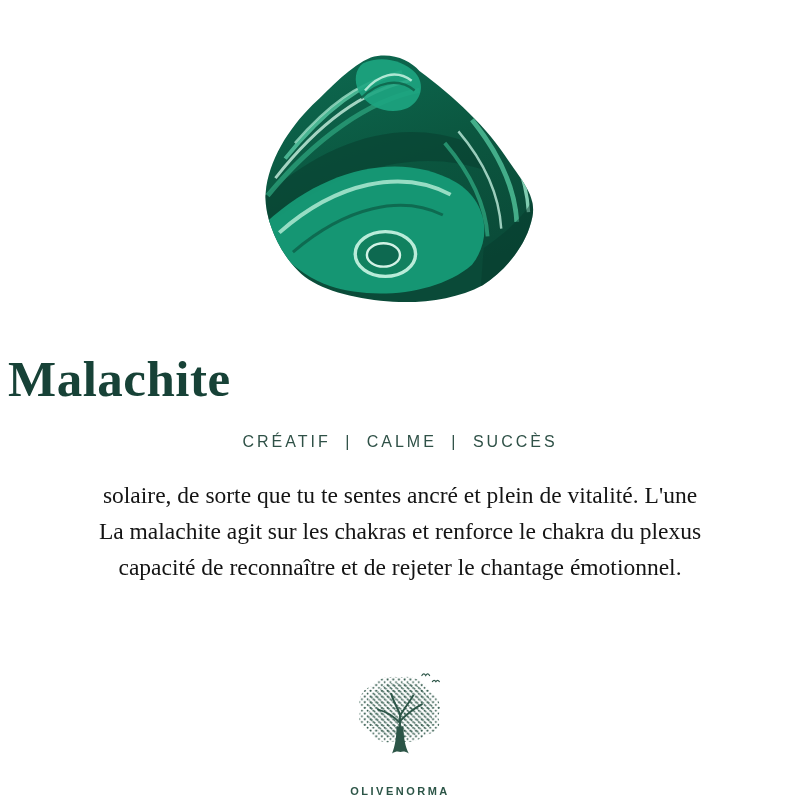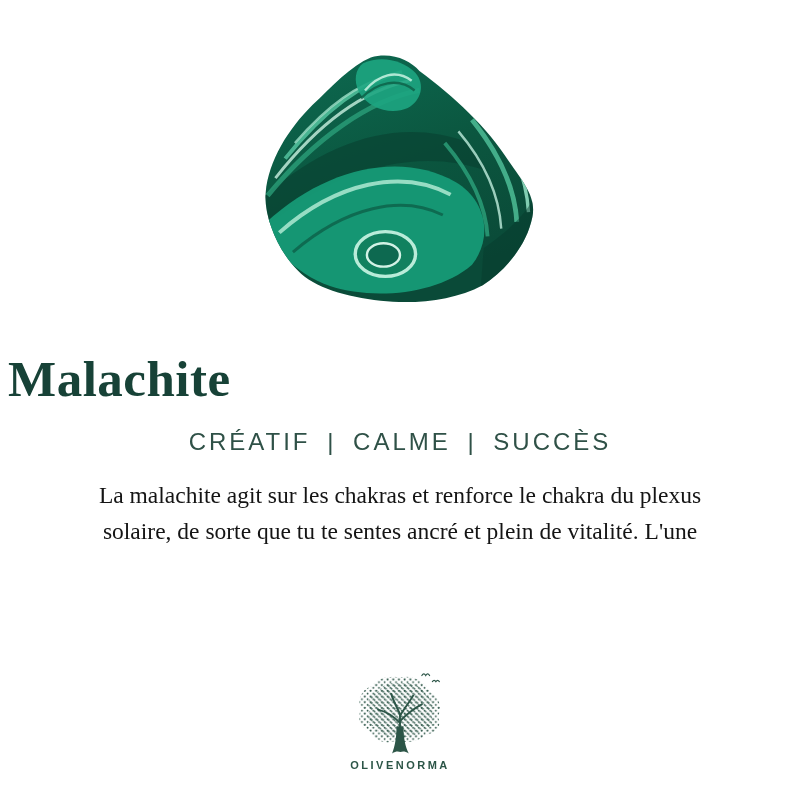--- a/index.html
+++ b/index.html
@@ -20,36 +20,36 @@
     font-family:"Liberation Serif",serif;
     font-weight:bold;
     font-size:51px;line-height:60px;
     color:#174237;
     letter-spacing:0.5px;
   }
   .tagline{
     position:absolute;top:428px;left:0;width:800px;
     text-align:center;
     font-family:"Liberation Sans",sans-serif;
-    font-size:24px;line-height:28px;
+    font-size:16px;line-height:28px;
     letter-spacing:3px;
     word-spacing:7px;
     color:#2f5147;
   }
   .desc{
     position:absolute;top:477px;left:0;width:800px;
     text-align:center;
     font-family:"Liberation Serif",serif;
     font-size:23.5px;line-height:36px;
     color:#141414;
   }
   .desc .line{white-space:nowrap;}
   .brand{
     position:absolute;top:672px;left:0;width:800px;
-    display:flex;flex-direction:column;align-items:center;
+    display:flex;flex-direction:column;align-items:center;gap:26px;
   }
   .brand .tree{width:100px;height:84px;}
   .brand .tree svg{display:block;width:100%;height:100%;}
   .brand-name{
     margin-top:3px;
     font-family:"Liberation Sans",sans-serif;
     font-weight:bold;
     font-size:11px;
     letter-spacing:2.5px;
     color:#2c5547;
@@ -105,22 +105,23 @@
         <path d="M10 190 C30 230 60 250 100 258 L40 260 L8 220 Z" fill="#07392d" opacity="0.4"></path>
       </g>
     </svg>
   </div>
 
   <h1 class="title">Malachite</h1>
 
   <div class="tagline">CRÉATIF | CALME | SUCCÈS</div>
 
   <div class="desc">
+    <div class="line">solaire, de sorte que tu te sentes ancré et plein de vitalité. L'une</div>
     <div class="line">La malachite agit sur les chakras et renforce le chakra du plexus</div>
-    <div class="line">solaire, de sorte que tu te sentes ancré et plein de vitalité. L'une</div>
+    <div class="line">capacité de reconnaître et de rejeter le chantage émotionnel.</div>
   </div>
 
   <div class="brand">
     <div class="tree">
       <svg viewBox="0 0 110 96" xmlns="http://www.w3.org/2000/svg">
         <defs>
           <pattern id="leafdots" width="6.5" height="6.5" patternUnits="userSpaceOnUse">
             <circle cx="1.8" cy="2" r="1.25" fill="#2c5547"></circle>
             <circle cx="5" cy="5.2" r="1.05" fill="#2c5547"></circle>
           </pattern>

